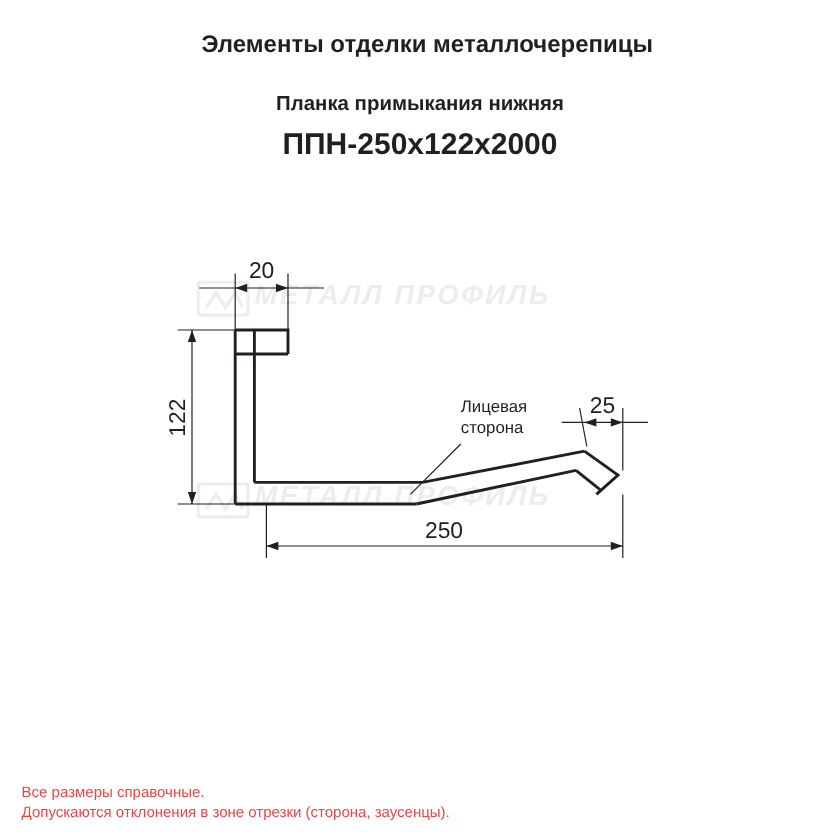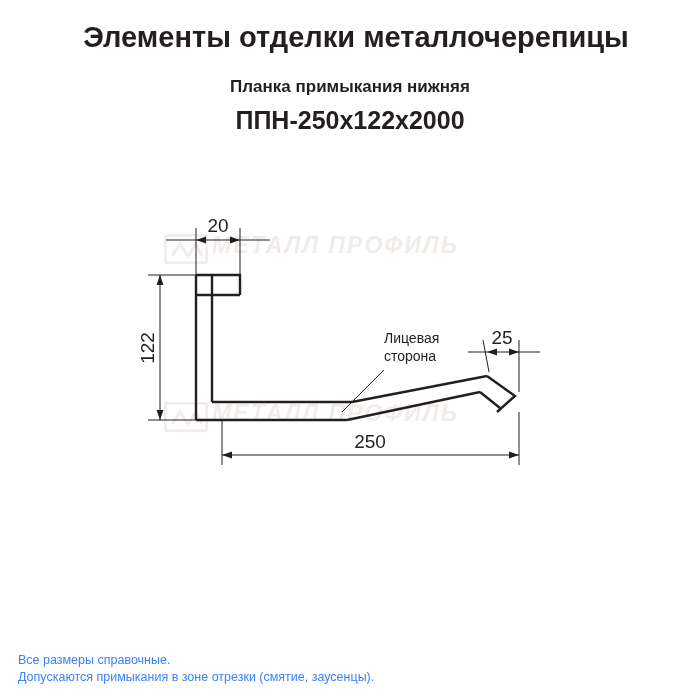--- a/index.html
+++ b/index.html
@@ -20,21 +20,21 @@
     inset: 0;
   }
   .title-block {
     position: absolute;
     top: 22px;
     left: 0;
     width: 700px;
     text-align: center;
   }
   .title-main {
-    font-size: 29px;
+    font-size: 20px;
     font-weight: bold;
     letter-spacing: 0px;
     line-height: 30px;
     margin-left: 12px;
   }
   .subtitle {
     font-size: 17px;
     font-weight: bold;
     margin-top: 21px;
     line-height: 27px;
@@ -73,21 +73,21 @@
     display: inline-block;
     vertical-align: middle;
     margin-right: 8px;
   }
   .footer {
     position: absolute;
     left: 18px;
     bottom: 14px;
     font-size: 12.5px;
     line-height: 17px;
-    color: #3b82f6;
+    color: #ef4444;
   }
   .dim-label {
     font-size: 19px;
     fill: #231f20;
     font-family: "Liberation Sans", sans-serif;
   }
   .face-label {
     font-size: 14px;
     fill: #231f20;
     font-family: "Liberation Sans", sans-serif;
@@ -183,16 +183,16 @@
         <line x1="342" y1="232" x2="384" y2="190"></line>
       </g>
       <text class="face-label" x="384" y="163">Лицевая</text>
       <text class="face-label" x="384" y="181">сторона</text>
 
     </svg>
   </div>
 
   <div class="footer">
     <div>Все размеры справочные.</div>
-    <div>Допускаются примыкания в зоне отрезки (смятие, заусенцы).</div>
+    <div>Допускаются отклонения в зоне отрезки (сторона, заусенцы).</div>
   </div>
 
 </div>
 
 </body></html>

